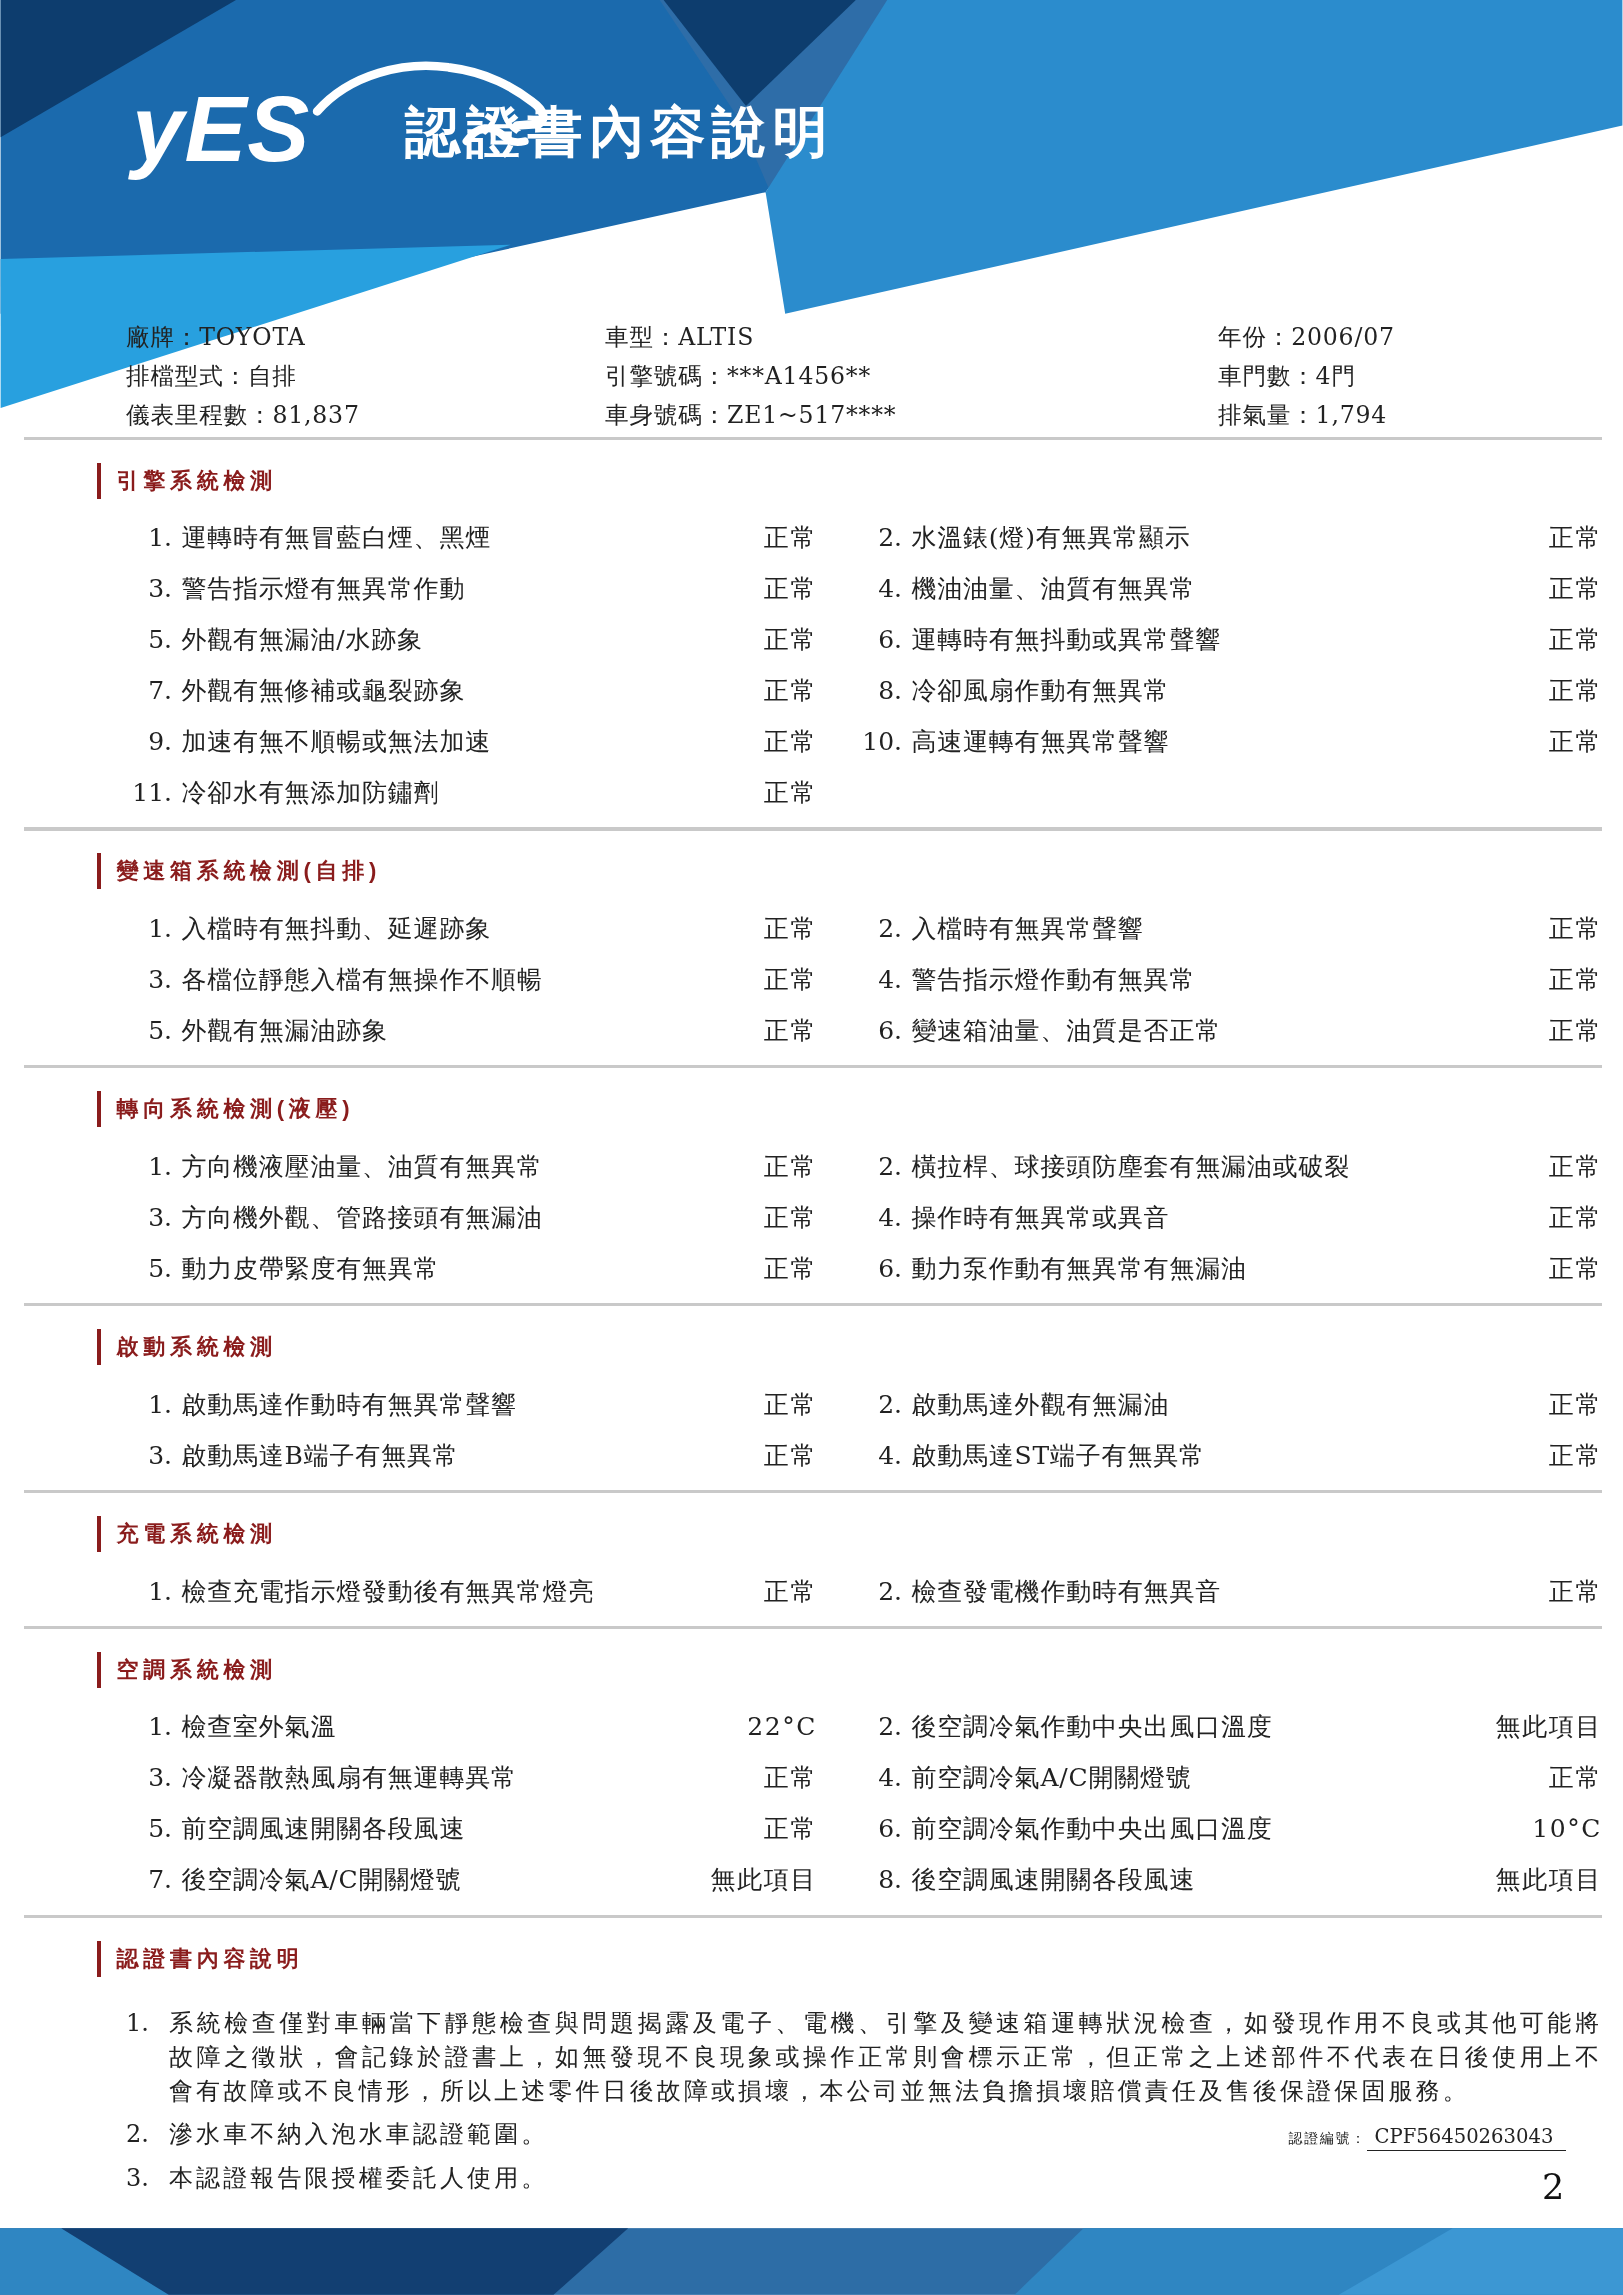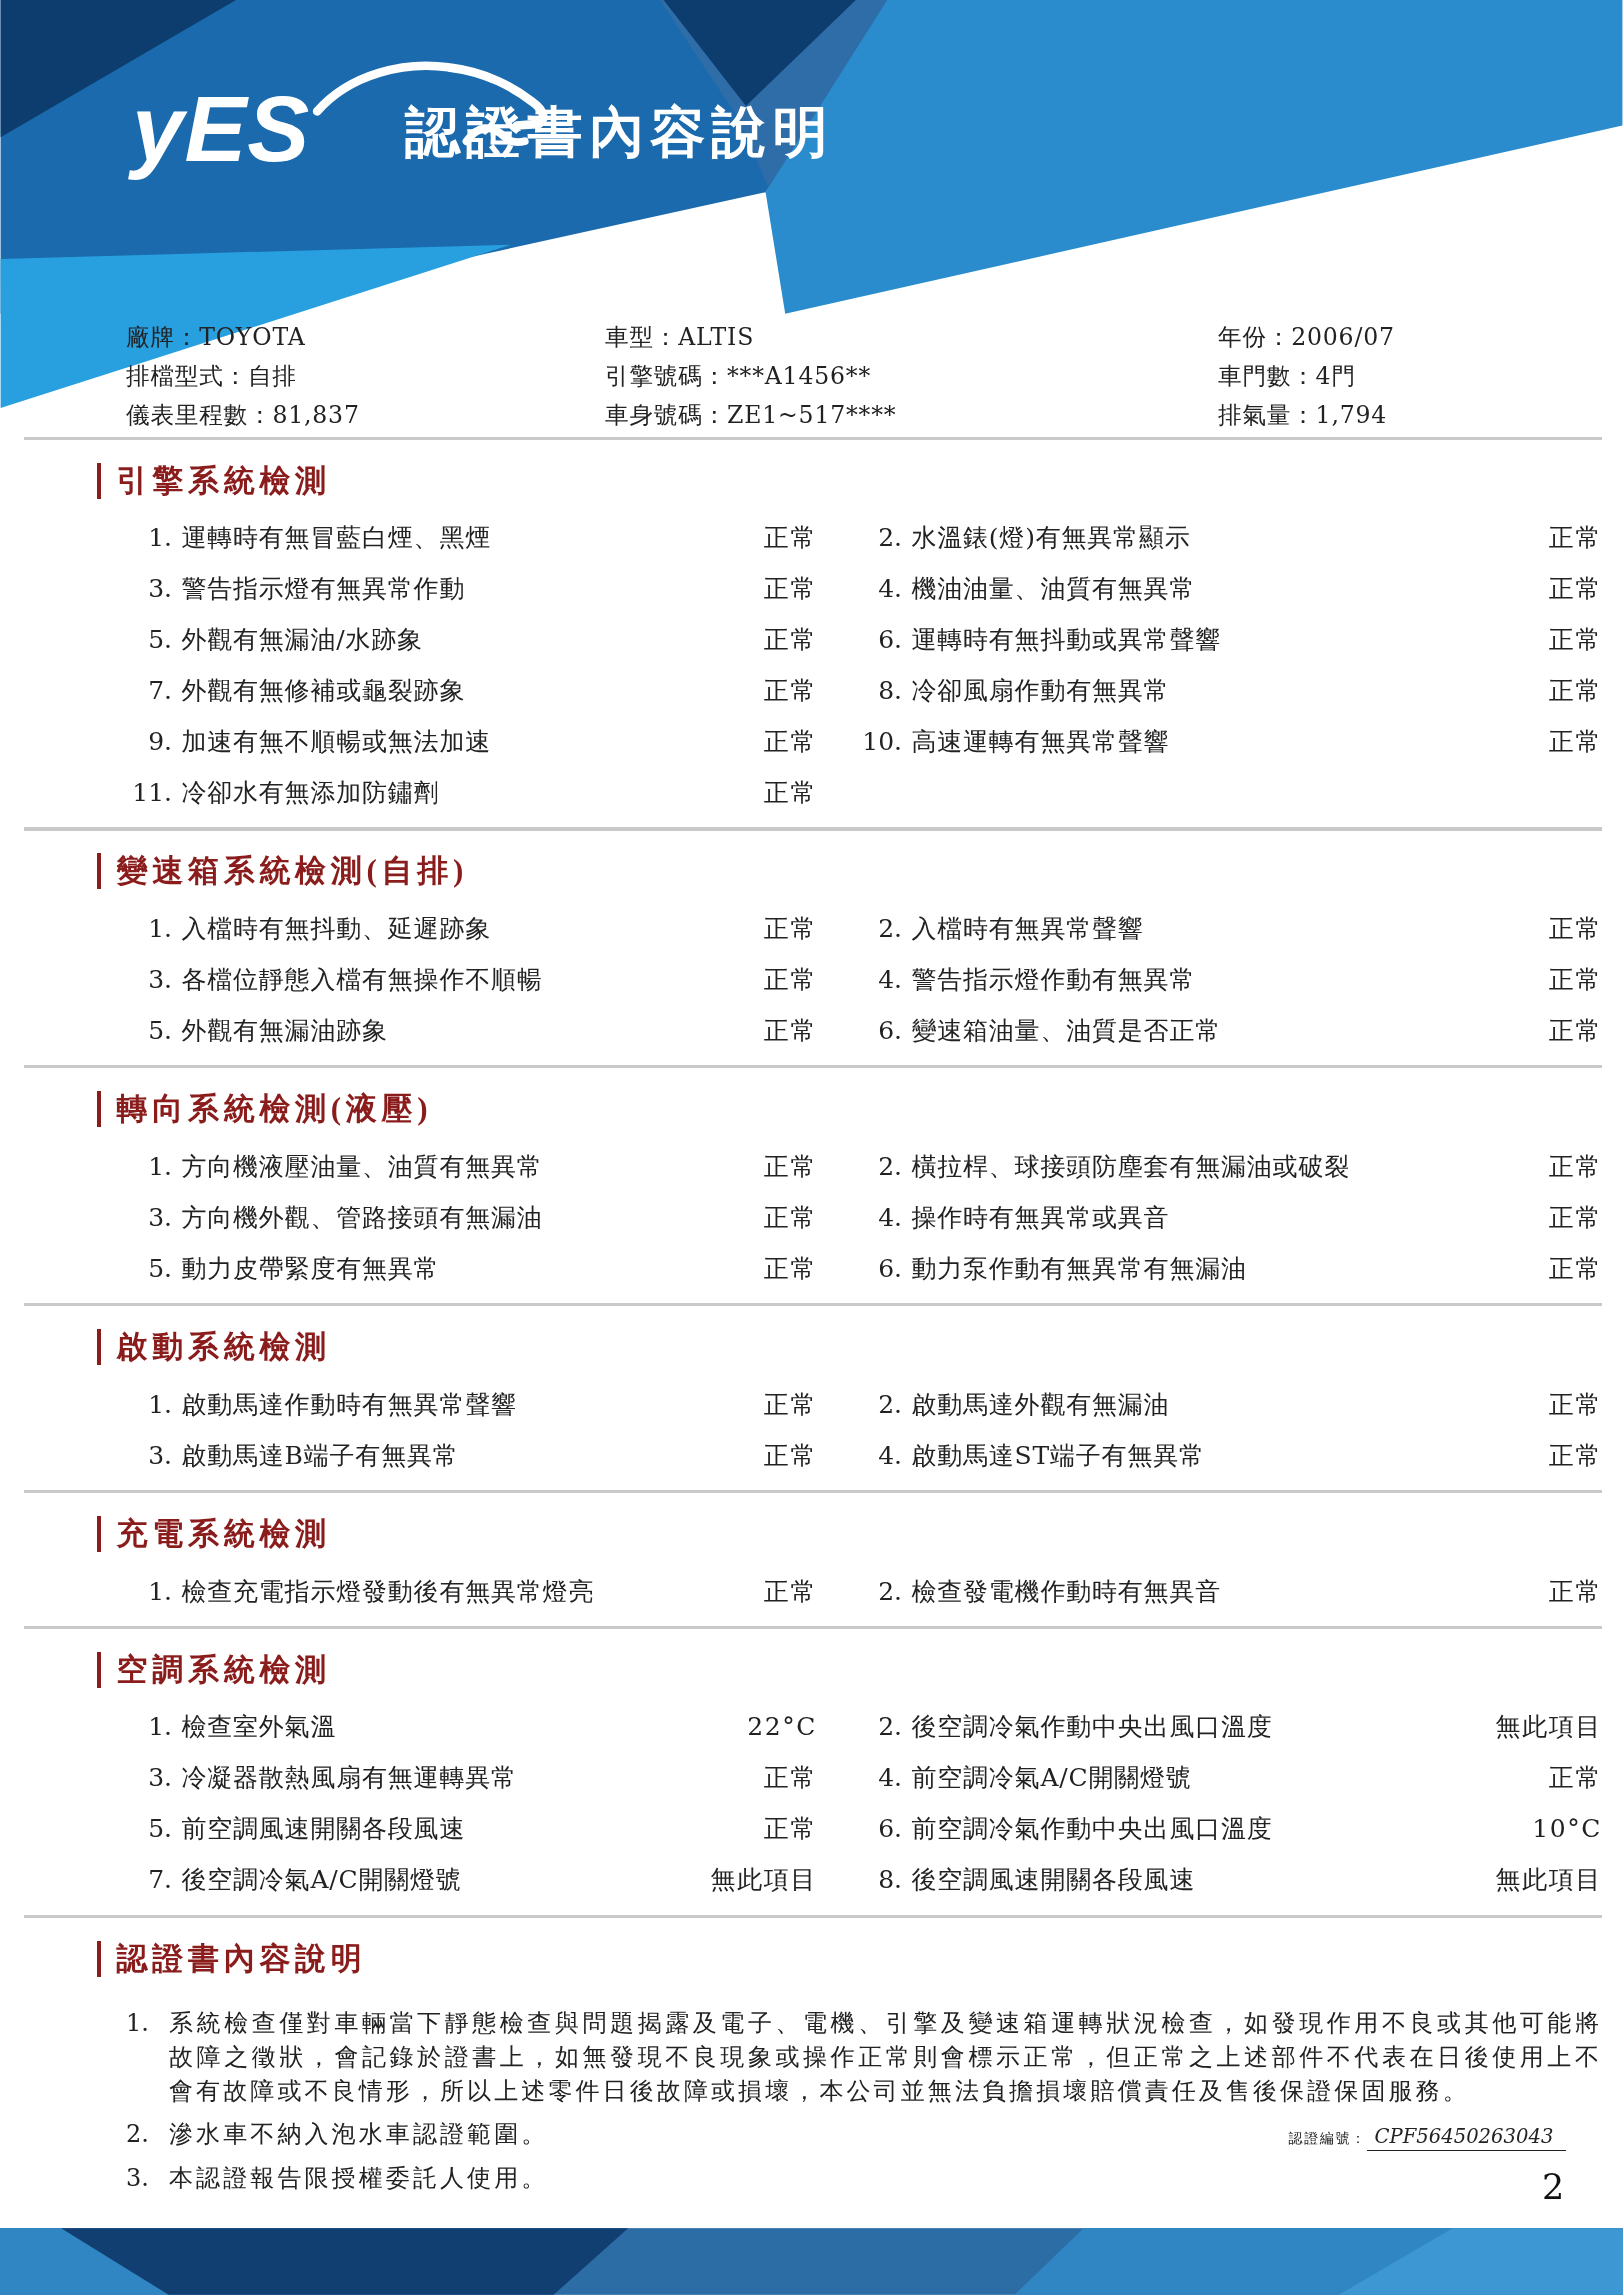--- a/index.html
+++ b/index.html
@@ -14,41 +14,41 @@
   .logo-car{position:absolute;left:171px;top:-11px;}
   .page-title{position:absolute;left:397px;top:88px;margin:8px;font-family:Liberation Sans, sans-serif;
               font-weight:bold;font-size:55px;letter-spacing:6.3px;color:#ffffff;}
   
   .content{position:absolute;top:318px;left:0;width:1623px;}
   .info-grid{display:grid;grid-template-columns:479px 613px auto;padding-left:126px;}
   .info-row{height:39px;line-height:39px;font-size:23.6px;letter-spacing:0.8px;}
   .hr{height:3.1px;background:#c9c9c9;margin:1.6px 21px 0 23.6px;}
   .sec-head{display:flex;align-items:center;height:41px;margin:20.4px 0 6.3px 97px;}
   .sec-bar{width:3.9px;height:36px;background:#8a1c1c;margin-right:15.7px;flex:none;}
-  .sec-title{margin:0;font-size:31px;font-weight:bold;color:#8a1c1c;letter-spacing:4.7px;
-             font-family:Liberation Serif, serif;}
+  .sec-title{margin:0;font-size:22px;font-weight:bold;color:#8a1c1c;letter-spacing:4.7px;
+             font-family:Liberation Sans, sans-serif;}
   .items{display:grid;grid-template-columns:542px 149px 636px 149px;padding:4.7px 0 0 126px;}
   .item{display:contents;}
   .item-label{display:flex;align-items:center;height:51px;font-size:25px;}
   .items .item:nth-child(even) .item-label{padding-left:39px;}
   .item-num{width:46px;text-align:right;margin-right:9.4px;flex:none;}
   .item-text{letter-spacing:0.8px;white-space:nowrap;}
   .item-result{display:flex;align-items:center;justify-content:flex-end;height:51px;
                font-size:25px;letter-spacing:1.6px;}
   .section .hr{margin-top:9.4px;}
   
   .notes{position:relative;margin-top:0;}
   .note-list{padding:11px 0 0 126px;}
   .note-item{display:flex;font-size:24px;line-height:34px;margin-top:9.4px;}
   .note-num{width:43px;flex:none;}
   .note-text{width:1433px;letter-spacing:3.1px;text-align:justify;word-break:break-all;}
   
   .cert{position:absolute;top:2125px;right:57px;white-space:nowrap;}
   .cert-label{font-size:14px;letter-spacing:1.6px;}
-  .cert-value{font-size:19.6px;border-bottom:1.6px solid #222;padding:0 12.6px 2.4px 7.9px;font-style:italic;}
+  .cert-value{font-size:19.6px;border-bottom:1.6px solid #222;padding:0 12.6px 2.4px 7.9px;}
   .page-num{position:absolute;left:1542px;top:2167px;font-size:35px;color:#111;
             font-family:"DejaVu Serif",serif;}
   .footer-art{position:absolute;left:0;bottom:0;pointer-events:none;}
 </style>
 </head>
 <body>
 
 <div class="page">
 
   <svg class="header-art" width="1623" height="408" viewBox="0 0 2067 520">

